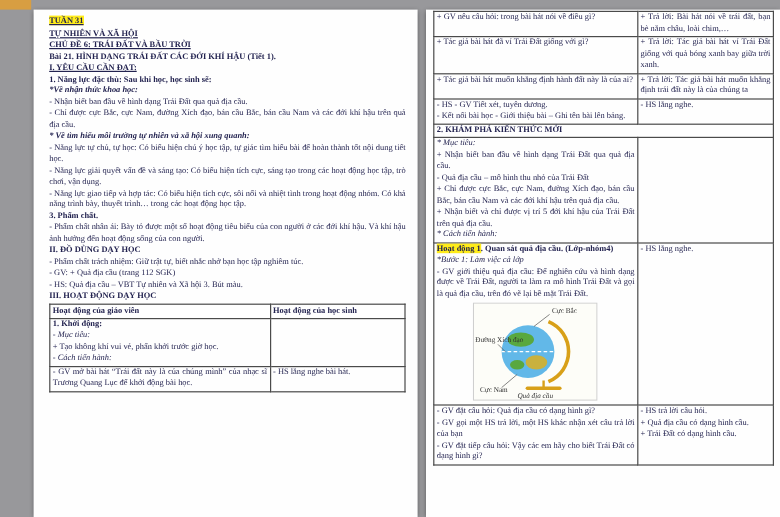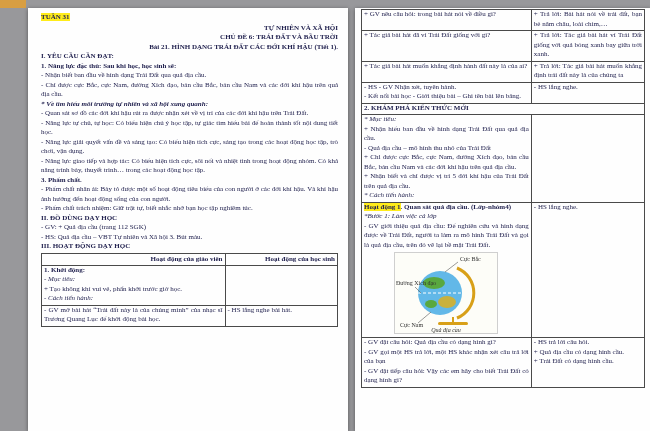--- a/index.html
+++ b/index.html
@@ -6,22 +6,22 @@
   html,body{width:650px;height:431px;overflow:hidden;}
   body{background:#98989b;font-family:"Liberation Serif","DejaVu Serif",serif;color:#232350;}
   .canvas{position:relative;width:650px;height:431px;}
   .corner{position:absolute;left:0;top:0;width:26px;height:8px;background:#d89e42;}
   .page{position:absolute;top:8px;height:423px;background:#fefefe;box-shadow:0 1px 4px rgba(0,0,0,0.45);overflow:hidden;}
   .page-left{left:28px;width:320px;padding:5px 10px 4px 13px;}
   .page-right{left:355px;width:295px;padding:0 5px 0 6px;}
   .ln{font-size:7px;line-height:9.5px;text-align:justify;}
   .b{font-weight:bold;}
   .i{font-style:italic;}
-  .u{}
-  .c{text-align:right;}
+  .u{text-decoration:underline;}
+  .c{text-align:left;}
   mark.hl{background:#ffec1a;color:inherit;}
   .week{margin-bottom:1px;}
   .acttbl{width:100%;border-collapse:collapse;table-layout:fixed;margin-top:1px;}
   .acttbl th,.acttbl td{border:1px solid #4a4a4a;vertical-align:top;padding:0 2px 1px 2px;}
   .acttbl th{font-size:7px;line-height:10px;}
   .col-gv{width:62%;}
   .rt .col-gv{width:60%;}
   .globe-fig-inner{display:flex;justify-content:center;padding:2px 0;}
   .glabel{font-size:6px;fill:#303030;font-family:"Liberation Serif",serif;}
   .gcaption{font-size:6px;fill:#303030;font-style:italic;font-family:"Liberation Serif",serif;}
@@ -37,31 +37,31 @@
       <mark class="hl">TUẦN 31</mark>
     </div>
     <div id="title-block">
         <div class="ln c b u">TỰ NHIÊN VÀ XÃ HỘI</div>
         <div class="ln c b u">CHỦ ĐỀ 6: TRÁI ĐẤT VÀ BẦU TRỜI</div>
         <div class="ln c b">Bài 21. HÌNH DẠNG TRÁI ĐẤT CÁC ĐỚI KHÍ HẬU (Tiết 1).</div>
       </div>
     <div id="body-block">
         <div class="ln b u">I. YÊU CẦU CẦN ĐẠT:</div>
         <div class="ln b">1. Năng lực đặc thù: Sau khi học, học sinh sẽ:</div>
+        <div class="ln b i">*Về nhận thức khoa học:</div>
         <div class="ln">- Nhận biết ban đầu về hình dạng Trái Đất qua quả địa cầu.</div>
         <div class="ln">- Chỉ được cực Bắc, cực Nam, đường Xích đạo, bán cầu Bắc, bán cầu Nam và các đới khí hậu trên quả địa cầu.</div>
         <div class="ln b i">* Về tìm hiểu môi trường tự nhiên và xã hội xung quanh:</div>
-        <div class="ln">- Quan sát sơ đồ các đới khí hậu rút ra được nhận xét về vị trí của các đới khí hậu trên Trái Đất.</div>
         <div class="ln">- Năng lực tự chủ, tự học: Có biểu hiện chú ý học tập, tự giác tìm hiểu bài để hoàn thành tốt nội dung tiết học.</div>
         <div class="ln">- Năng lực giải quyết vấn đề và sáng tạo: Có biểu hiện tích cực, sáng tạo trong các hoạt động học tập, trò chơi, vận dụng.</div>
         <div class="ln">- Năng lực giao tiếp và hợp tác: Có biểu hiện tích cực, sôi nổi và nhiệt tình trong hoạt động nhóm. Có khả năng trình bày, thuyết trình… trong các hoạt động học tập.</div>
         <div class="ln b">3. Phẩm chất.</div>
         <div class="ln">- Phẩm chất nhân ái: Bày tỏ được một số hoạt động tiêu biểu của con người ở các đới khí hậu. Và khí hậu ảnh hưởng đến hoạt động sống của con người.</div>
+        <div class="ln b">II. ĐỒ DÙNG DẠY HỌC</div>
         <div class="ln">- Phẩm chất trách nhiệm: Giữ trật tự, biết nhắc nhở bạn học tập nghiêm túc.</div>
-        <div class="ln b">II. ĐỒ DÙNG DẠY HỌC</div>
         <div class="ln">- GV: + Quả địa cầu (trang 112 SGK)</div>
         <div class="ln">- HS: Quả địa cầu – VBT Tự nhiên và Xã hội 3. Bút màu.</div>
         <div class="ln b">III. HOẠT ĐỘNG DẠY HỌC</div>
       </div>
     <table class="acttbl">
       <thead>
         <tr>
           <th class="c b col-gv">Hoạt động của giáo viên</th>
           <th class="c b col-hs">Hoạt động của học sinh</th>
         </tr>
@@ -110,36 +110,36 @@
           <tr>
             <td class="col-gv">
               <div class="ln">+ Tác giả bài hát muốn khẳng định hành đất này là của ai?</div>
             </td>
             <td class="col-hs">
               <div class="ln">+ Trả lời: Tác giả bài hát muốn khẳng định trái đất này là của chúng ta</div>
             </td>
           </tr>
           <tr>
             <td class="col-gv">
-              <div class="ln">- HS - GV Nhận xét, tuyên hành.</div>
+              <div class="ln">- HS - GV Tiết xét, tuyên dương.</div>
               <div class="ln">- Kết nối bài học - Giới thiệu bài – Ghi tên bài lên bảng.</div>
             </td>
             <td class="col-hs">
               <div class="ln">- HS lắng nghe.</div>
             </td>
           </tr>
           <tr>
             <td colspan="2">
               <div class="ln b">2. KHÁM PHÁ KIẾN THỨC MỚI</div>
             </td>
           </tr>
           <tr>
             <td class="col-gv">
               <div class="ln i">* Mục tiêu:</div>
-              <div class="ln">+ Nhận hiểu ban đầu về hình dạng Trái Đất qua quả địa cầu.</div>
+              <div class="ln">+ Nhận biết ban đầu về hình dạng Trái Đất qua quả địa cầu.</div>
               <div class="ln">- Quả địa cầu – mô hình thu nhỏ của Trái Đất</div>
               <div class="ln">+ Chỉ được cực Bắc, cực Nam, đường Xích đạo, bán cầu Bắc, bán cầu Nam và các đới khí hậu trên quả địa cầu.</div>
               <div class="ln">+ Nhận biết và chỉ được vị trí 5 đới khí hậu của Trái Đất trên quả địa cầu.</div>
               <div class="ln i">* Cách tiến hành:</div>
             </td>
             <td class="col-hs"></td>
           </tr>
           <tr>
             <td class="col-gv">
               <div class="ln b"><mark class="hl">Hoạt động 1</mark><span>. Quan sát quả địa cầu. (Lớp-nhóm4)</span></div>

